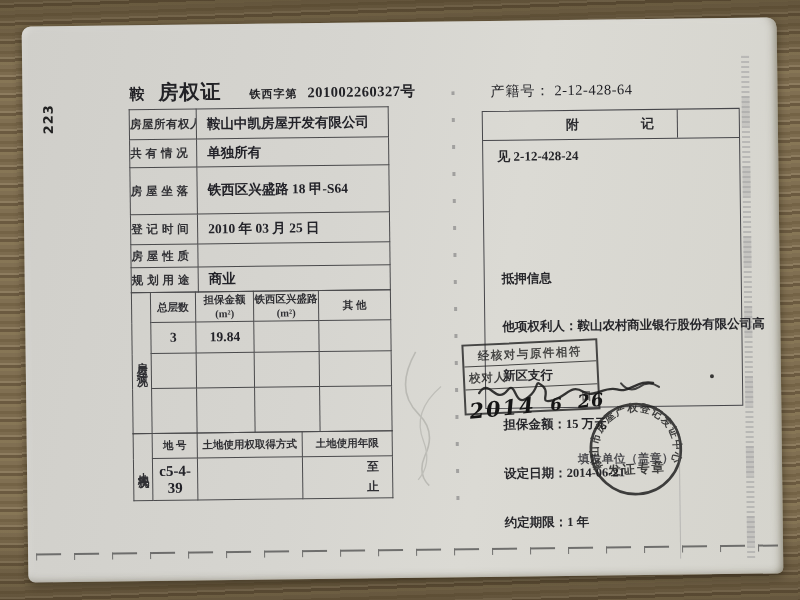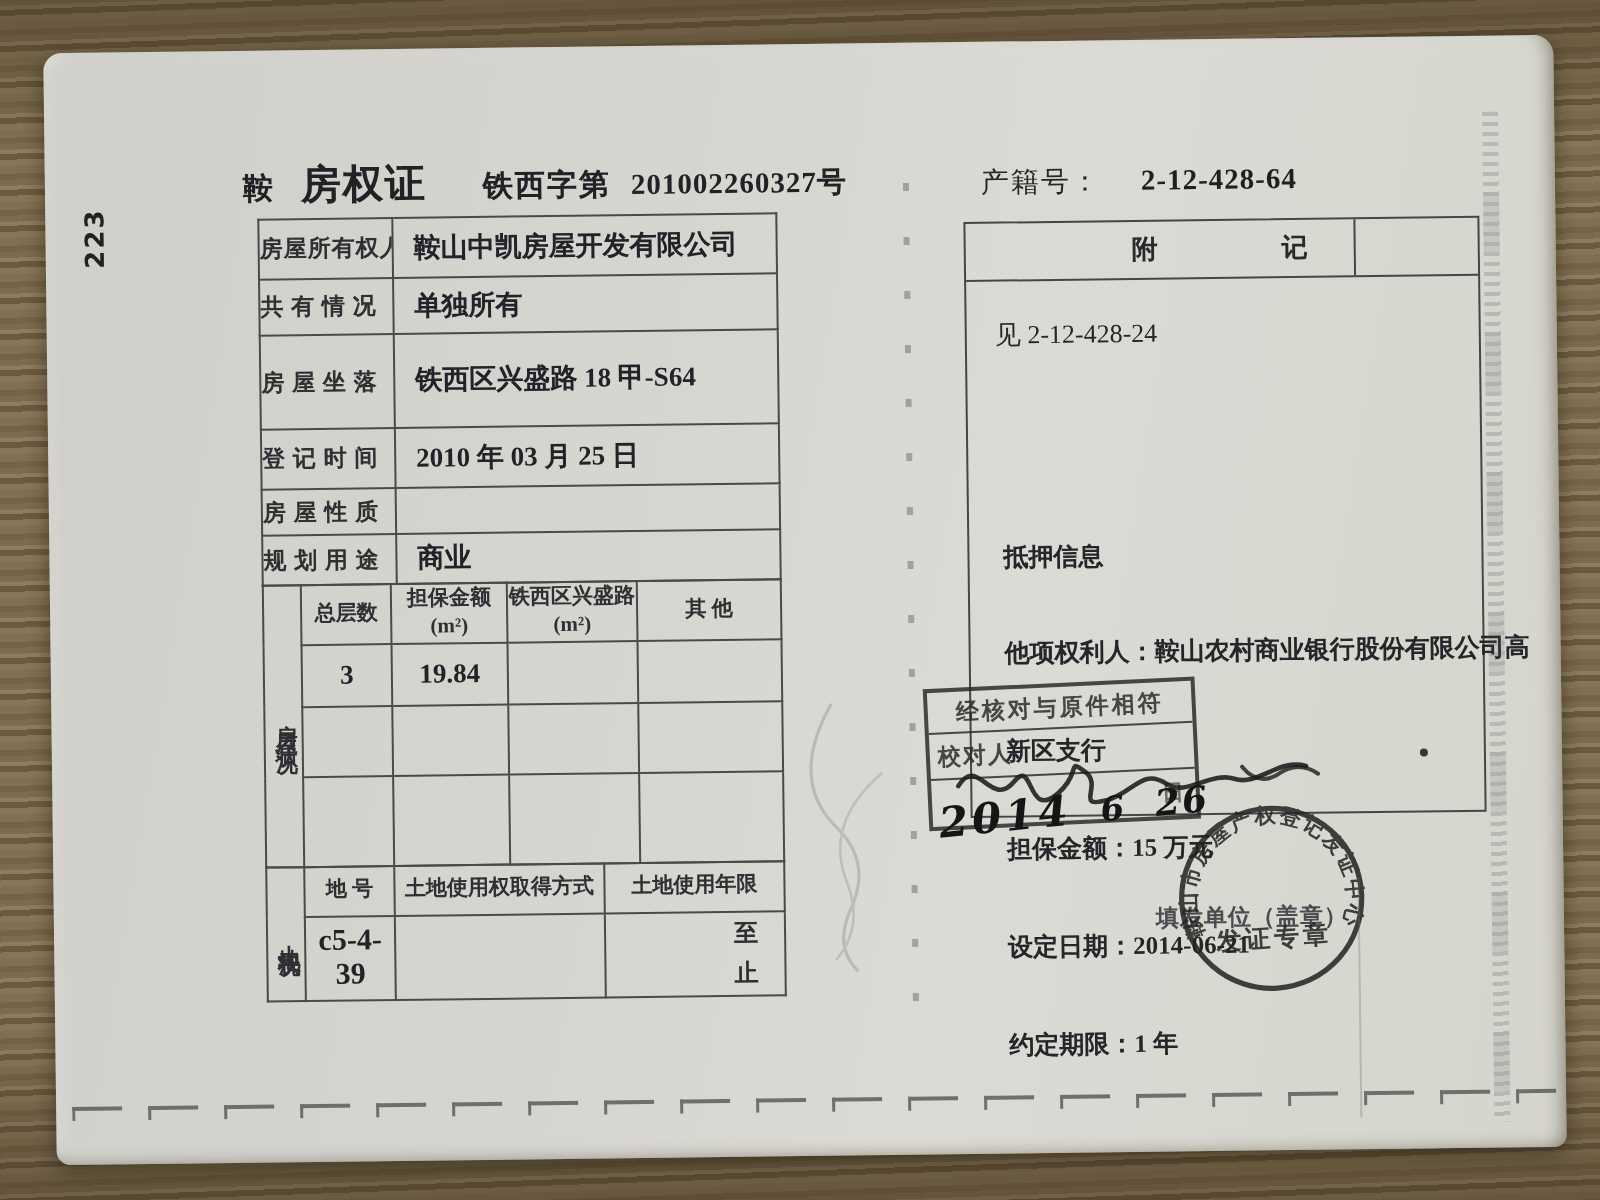--- a/index.html
+++ b/index.html
@@ -33,21 +33,21 @@
     font-family:"DejaVu Sans",sans-serif;
     font-size:13px;font-weight:600;letter-spacing:1px;color:#222;text-align:center;
   }
   .title-row{
     left:100px;top:54px;width:300px;height:22px;
     display:flex;align-items:baseline;justify-content:center;
     font-weight:bold;color:#222226;white-space:nowrap;
   }
   .title-row .t-prefix{font-size:15px;margin-right:14px;}
   .title-row .t-name{font-size:20px;letter-spacing:1px;margin-right:28px;}
-  .title-row .t-series{font-size:15px;letter-spacing:1px;margin-right:10px;}
+  .title-row .t-series{font-size:11px;letter-spacing:1px;margin-right:10px;}
   .title-row .t-number{font-size:14.5px;letter-spacing:.5px;}
 
   .doc-table{border-collapse:collapse;table-layout:fixed;width:259px;}
   .doc-table td{
     border:1px solid #4a4a4c;vertical-align:middle;overflow:hidden;
     padding:0;color:#28282c;
   }
   .tblA{left:106px;top:84px;}
   .tblB{left:106px;top:267px;}
   .tblC{left:106px;top:408px;}
@@ -66,33 +66,33 @@
   }
   td.dcell{text-align:center;font-size:13.5px;font-weight:600;color:#222228;}
   td.term-cell{vertical-align:middle;}
   .term-wrap{display:flex;flex-direction:column;align-items:flex-end;padding-right:13px;gap:3px;
     font-size:12px;font-weight:bold;color:#303034;}
   .pencil{left:295px;top:325px;width:180px;height:165px;opacity:.55;}
 
   
   .registry{left:468px;top:62px;height:20px;display:flex;align-items:baseline;white-space:nowrap;}
   .registry .r-lbl{font-size:14px;font-weight:normal;letter-spacing:1px;color:#26262a;}
-  .registry .r-num{font-size:14.5px;font-weight:bold;letter-spacing:.5px;margin-left:20px;color:#1f1f24;}
+  .registry .r-num{font-size:14.5px;font-weight:normal;letter-spacing:.5px;margin-left:4px;color:#1f1f24;}
   .notes-box{
     left:459px;top:90px;width:256px;height:296px;
     border:1.5px solid #46464a;
   }
   .notes-header{
     position:absolute;left:0;top:0;width:100%;height:28px;
     border-bottom:1px solid #46464a;
     display:flex;align-items:center;justify-content:center;
     font-size:13px;font-weight:bold;letter-spacing:2px;color:#2a2a2e;white-space:pre;
   }
   .notes-header-div{position:absolute;left:194px;top:0;width:1px;height:28px;background:#46464a;}
-  .see-note{position:absolute;left:14px;top:47px;font-size:13px;font-weight:normal;color:#26262a;white-space:pre;}
+  .see-note{position:absolute;left:14px;top:36px;font-size:13px;font-weight:bold;color:#26262a;white-space:pre;}
   .mortgage{position:absolute;left:17px;top:126px;width:232px;
     font-size:12.5px;font-weight:bold;line-height:16.3px;color:#26262a;white-space:pre;}
 
   .verify-stamp{
     left:437px;top:321px;width:136px;height:71px;
     border:2.5px solid #262626;transform:rotate(-2deg);
     opacity:.82;box-sizing:border-box;color:#262626;
   }
   .vs-row1{height:20px;border-bottom:1.5px solid #262626;display:flex;align-items:center;justify-content:center;
     font-size:11.5px;font-weight:bold;letter-spacing:1.5px;white-space:nowrap;}

